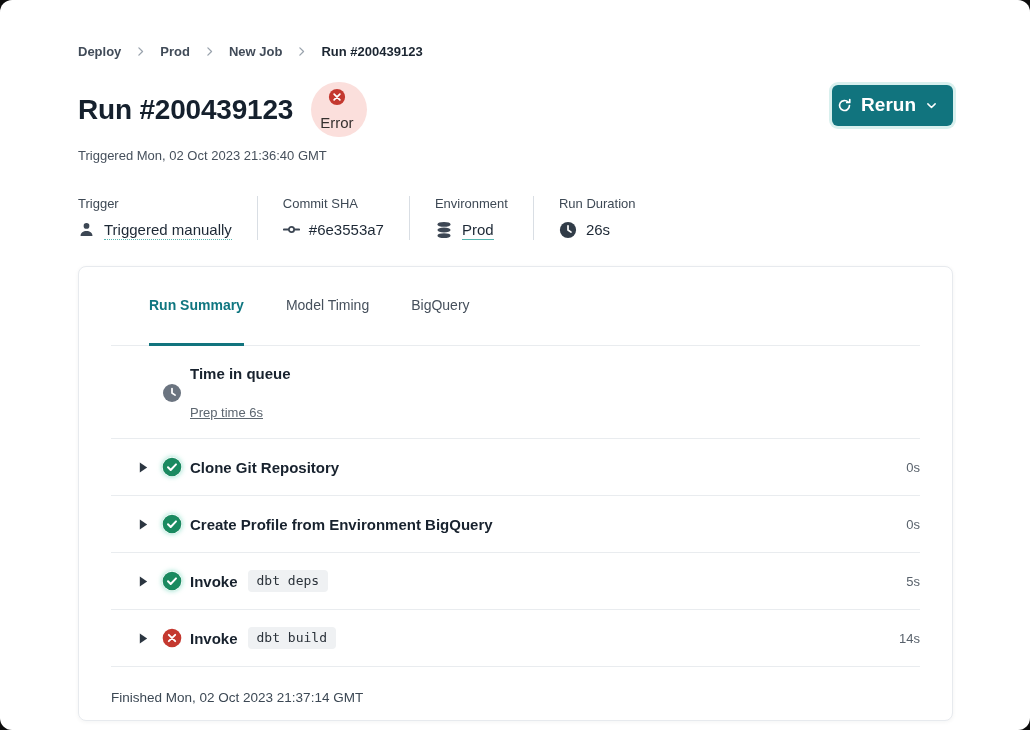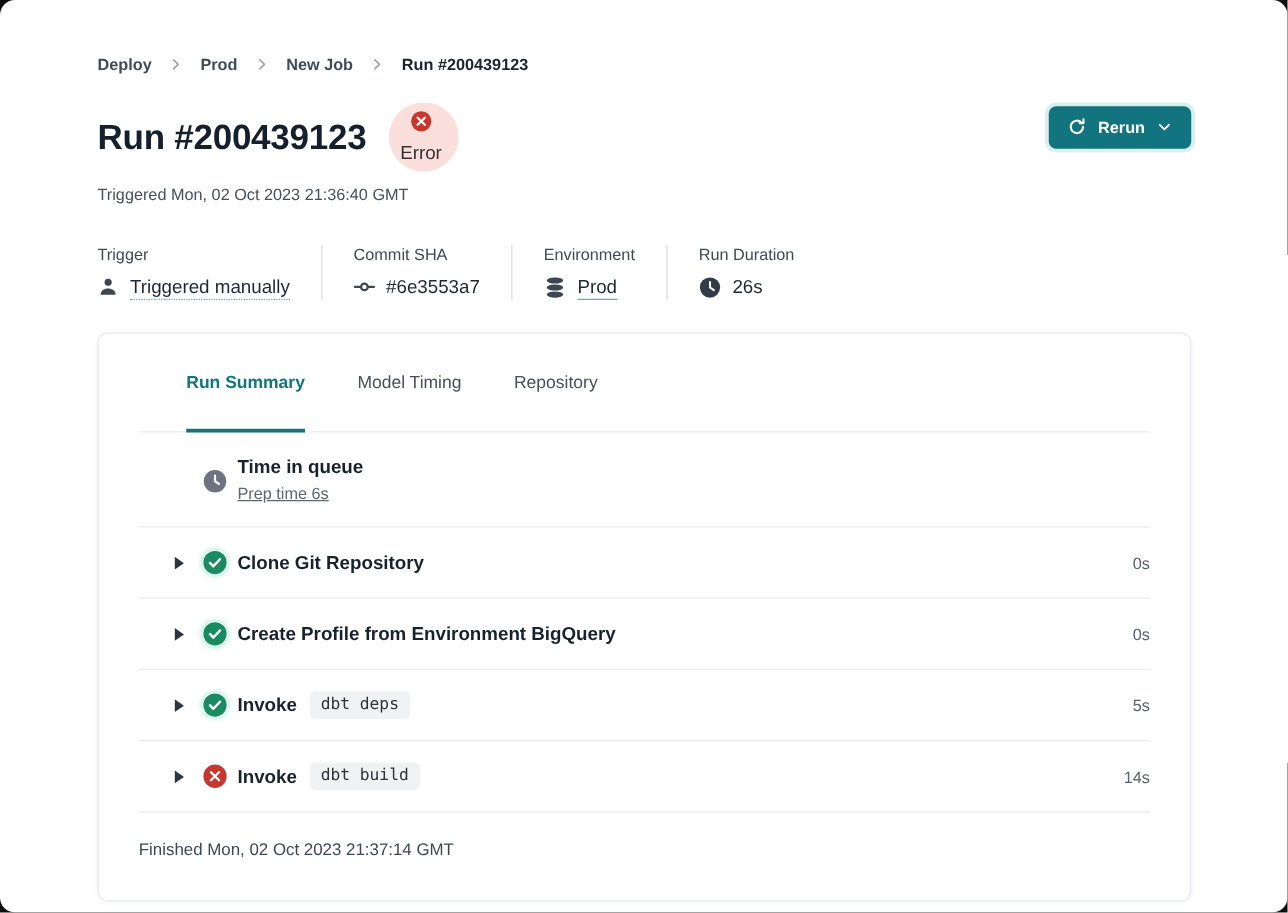--- a/index.html
+++ b/index.html
@@ -32,22 +32,22 @@
     display:inline-flex; align-items:center; gap:8px;
     background:#fbdfdc; border-radius:999px;
     padding:6px 14px 6px 9px;
     font-size:15px; color:#35302e;flex-direction:column;
   }
   .btn-rerun {
     margin-left:auto; margin-top:3px;
     display:inline-flex; align-items:center; gap:9px;
     background:#11747e; color:#ffffff;
     border:none; border-radius:6px;
-    padding:9px 15px 10px 15px;
-    font-family:inherit; font-size:13px; font-weight:700;
+    padding:9px 15px 10px 5px;
+    font-family:inherit; font-size:19px; font-weight:700;
     cursor:pointer;
     box-shadow:0 0 0 3px #d9f0ee;
   }
   .triggered-line { margin-top:11px; font-size:13px; color:#46505c; }
 
   
   .meta-row { display:flex; margin-top:33px; }
   .meta-col { padding-right:25px; }
   .meta-col + .meta-col { border-left:1px solid #d9dee4; padding-left:25px; }
   .meta-label { font-size:13px; color:#3e4955; margin-bottom:10px; }
@@ -68,21 +68,21 @@
   .tab-strip { display:flex; gap:42px; padding:30px 0 0 38px; border-bottom:1px solid #e9ecef; }
   .tab { font-size:14px; color:#46505c; padding-bottom:30px; cursor:pointer; }
   .tab.active { color:#0f7680; font-weight:700; border-bottom:3px solid #11747e; margin-bottom:-1px; }
 
   
   .queue-row { display:flex; align-items:center; padding:19px 0 17px 27px; }
   .caret-slot { width:11px; margin-right:13px; display:flex; align-items:center; }
   .status-slot { width:20px; height:20px; margin-right:8px; display:flex; align-items:center; justify-content:center; }
   .queue-text { margin-left:0; }
   .queue-title { font-size:15px; font-weight:700; color:#18222e; }
-  .queue-link { display:inline-block; margin-top:5px; font-size:13px; color:#5d6670; text-decoration:underline; cursor:pointer; }
+  .queue-link { display:inline-block; margin-top:23px; font-size:13px; color:#5d6670; text-decoration:underline; cursor:pointer; }
 
   .step-row {
     display:flex; align-items:center;
     height:57px; padding-left:27px;
     border-top:1px solid #e9ecef;
     cursor:pointer;
   }
   .step-title { font-size:15px; font-weight:700; color:#18222e; margin-left:0; }
   .code-chip {
     margin-left:10px;
@@ -208,21 +208,21 @@
         </div>
       </div>
     </div>
 
     <div class="card">
       <div class="card-inner">
 
         <div class="tab-strip">
           <div class="tab active">Run Summary</div>
           <div class="tab">Model Timing</div>
-          <div class="tab">Repository</div>
+          <div class="tab">BigQuery</div>
         </div>
 
         <div class="queue-row">
           <span class="caret-slot"></span>
           <span class="status-slot icon">
             <svg width="20" height="20" viewBox="0 0 16 16">
                 <circle cx="8" cy="8" r="7.2" fill="#6b7480"></circle>
                 <path d="M8 4.4V8l2.5 1.7" fill="none" stroke="#fff" stroke-width="1.4" stroke-linecap="round" stroke-linejoin="round"></path>
               </svg>
           </span>

